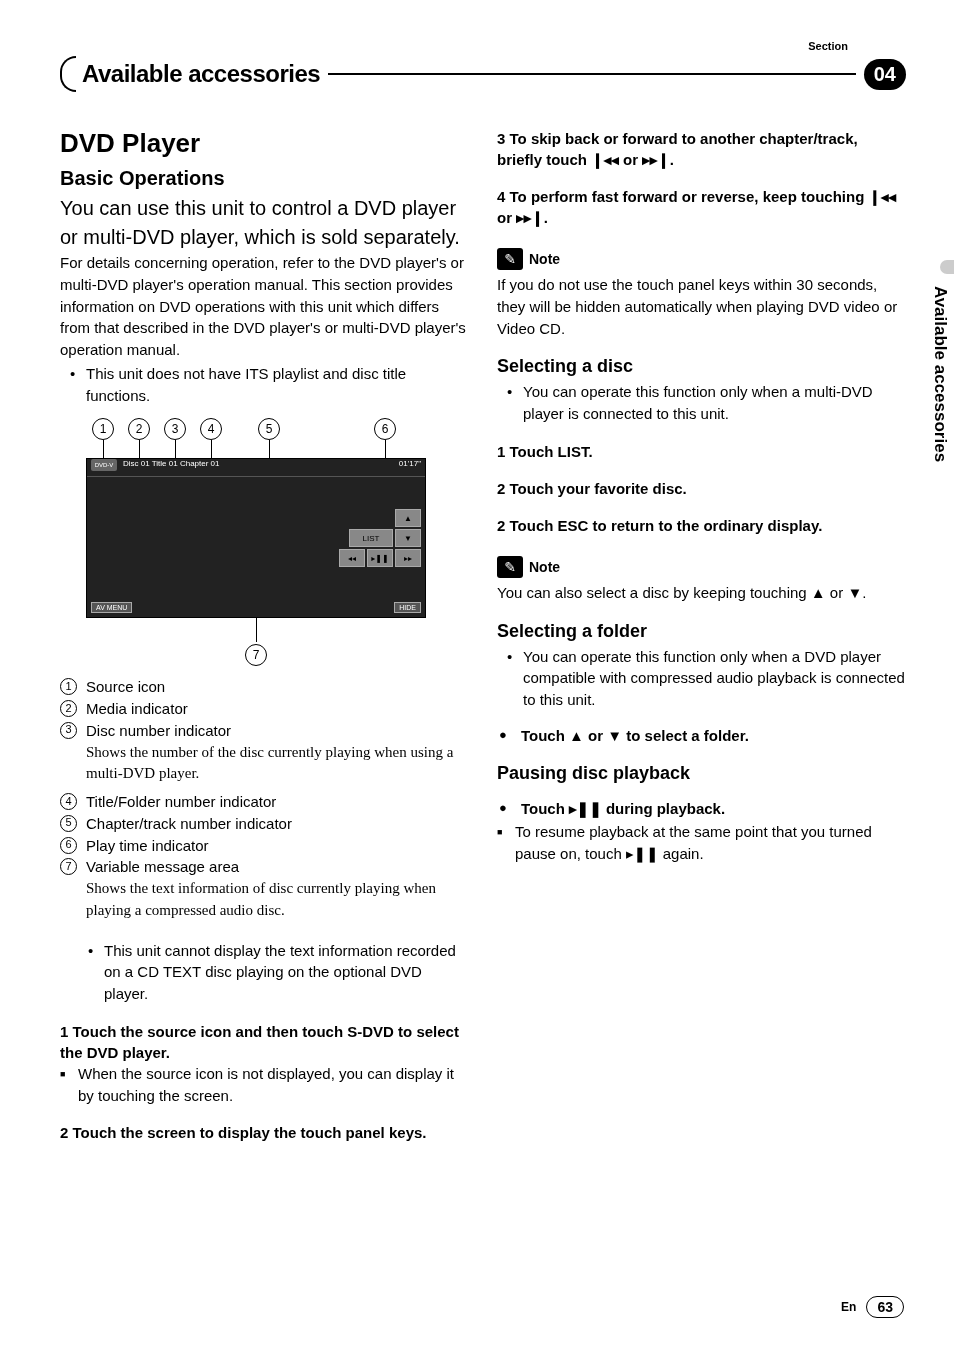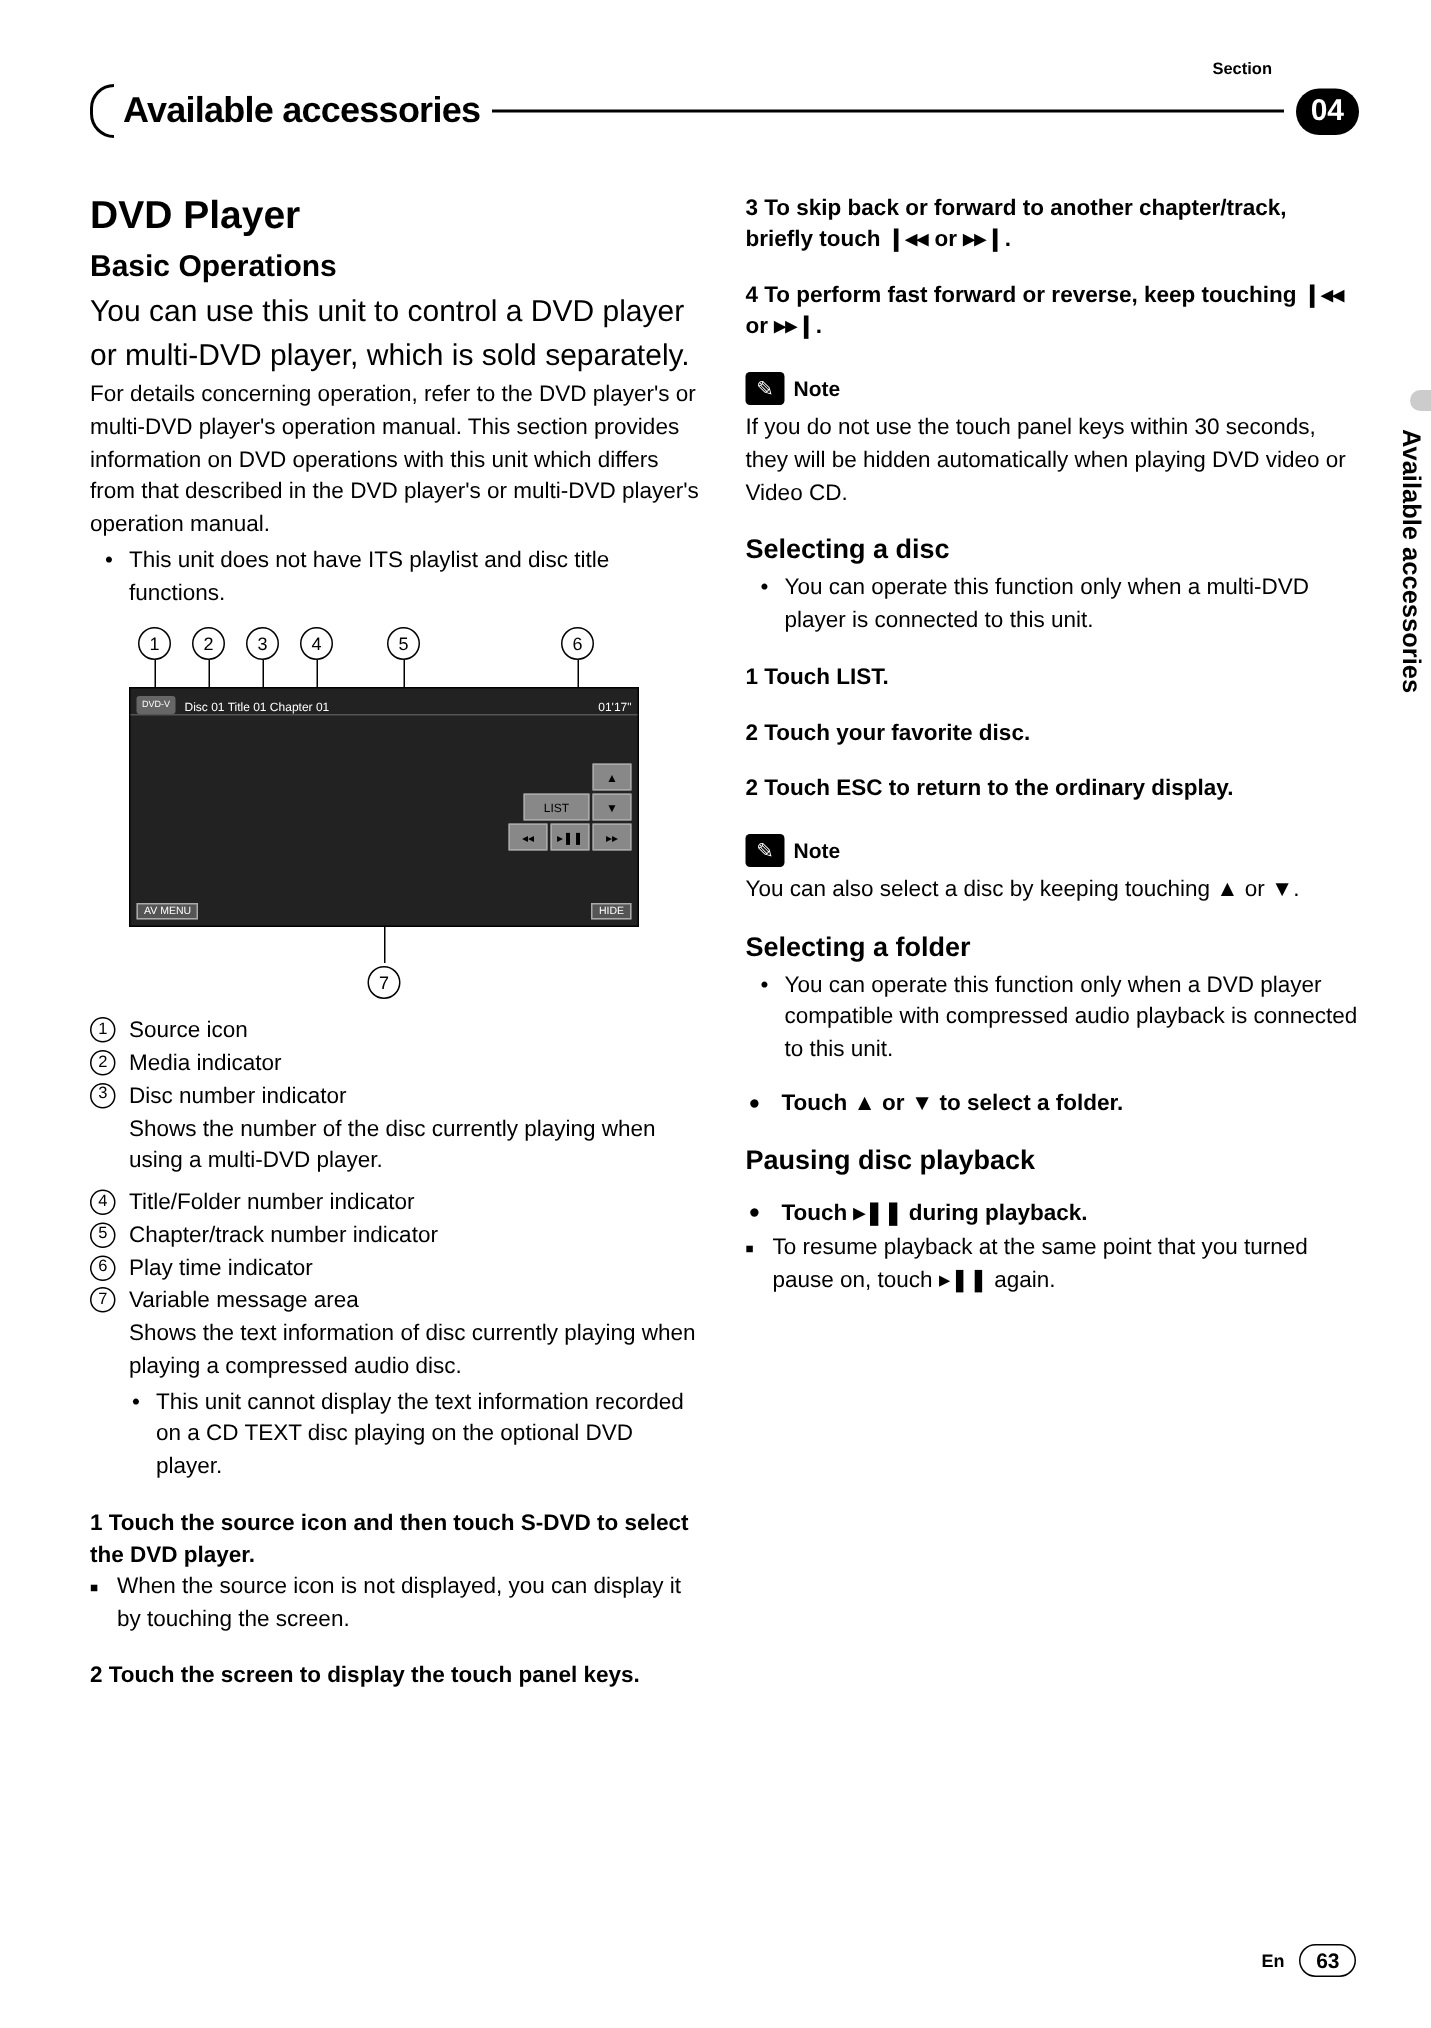--- a/index.html
+++ b/index.html
@@ -110,21 +110,21 @@
   }
   ul.bulleted > li::before {
     content: "•";
     position: absolute;
     left: 10px;
     top: 0;
   }
   ul.sub-bulleted {
     list-style: none;
     padding-left: 0;
-    margin-top: 2px;
+    margin-top: 18px;
   }
   ul.sub-bulleted > li {
     position: relative;
     padding-left: 44px;
     font-size: 15px;
     line-height: 1.45;
   }
   ul.sub-bulleted > li::before {
     content: "•";
     position: absolute;
@@ -165,21 +165,21 @@
     border: 1px solid #000;
     height: 160px;
     position: relative;
     color: #fff;
     font-size: 8px;
   }
   .screen-top {
     height: 18px;
     border-bottom: 1px solid #555;
     display: flex;
-    align-items: flex-end;
+    align-items: flex-start;
     padding: 0 4px;
     gap: 6px;
   }
   .src-icon {
     width: 26px;
     height: 12px;
     background: #666;
     border-radius: 2px;
     font-size: 6px;
     display: flex;
@@ -276,20 +276,21 @@
     border-radius: 50%;
     font-size: 11px;
     display: flex;
     align-items: center;
     justify-content: center;
   }
   .legend-desc {
     font-size: 15px;
     line-height: 1.45;
     padding-left: 26px;
+    font-family: Liberation Serif, serif;
   }
   .step {
     font-size: 15px;
     line-height: 1.4;
     margin-top: 16px;
   }
   .step b, .step-bold { font-weight: 700; }
   .step-follow {
     position: relative;
     padding-left: 18px;

